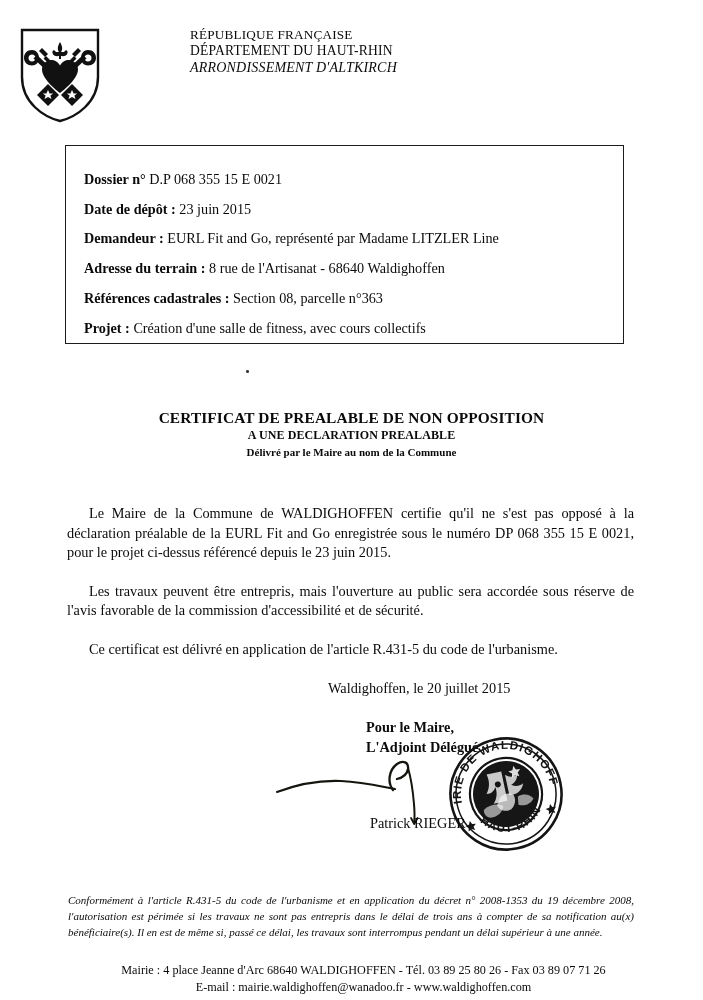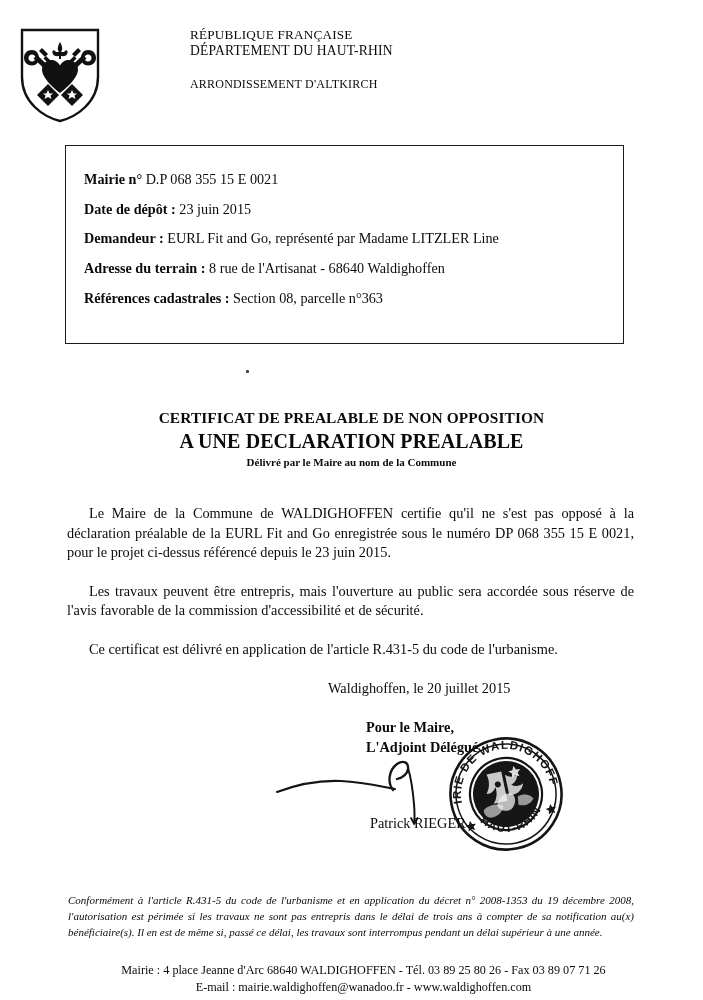--- a/index.html
+++ b/index.html
@@ -31,21 +31,21 @@
   #header-text {
     position: absolute;
     left: 190px; top: 27px;
     width: 400px;
     text-align: left;
     line-height: 1.18;
   }
   .hdr-l1 { font-size: 13.2px; letter-spacing: .2px; }
   .hdr-l2 { font-size: 13.6px; letter-spacing: .2px; }
   .hdr-l3 { font-size: 17.4px; letter-spacing: .1px; margin-top: 1px; }
-  .hdr-l4 { font-size: 12px; letter-spacing: .2px; margin-top: 18px; }
+  .hdr-l4 { font-size: 14px; letter-spacing: .2px; margin-top: 1px; font-style: italic; }
 
   
   #info-box {
     position: absolute;
     left: 65px; top: 145px;
     width: 559px;
     height: 199px;
     border: 1.2px solid #1c1c1c;
     box-sizing: border-box;
   }
@@ -66,21 +66,21 @@
   
   #title-block {
     position: absolute;
     left: 0; top: 408px;
     width: 703px;
     text-align: center;
     font-weight: bold;
     line-height: 1.30;
   }
   .title-l1 { font-size: 15.4px; letter-spacing: .1px; }
-  .title-l2 { font-size: 20px; letter-spacing: .1px; }
+  .title-l2 { font-size: 12px; letter-spacing: .1px; }
   .title-l3 { font-size: 11px; margin-top: 1px; }
 
   
   #body-text {
     position: absolute;
     left: 67px; top: 504px;
     width: 567px;
   }
   .para {
     font-size: 14.3px;
@@ -197,39 +197,42 @@
     <div class="hdr-l1">RÉPUBLIQUE FRANÇAISE</div>
     <div class="hdr-l2">DÉPARTEMENT DU HAUT-RHIN</div>
     <div class="hdr-l4">ARRONDISSEMENT D'ALTKIRCH</div>
   </div>
 </div>
 
 <div id="info-box">
   <div id="info-list">
 
     <div class="info-row">
-      <span class="info-label">Mairie n°</span><span class="info-value"> D.P 068 355 15 E 0021</span>
+      <span class="info-label">Dossier n°</span><span class="info-value"> D.P 068 355 15 E 0021</span>
     </div>
 
     <div class="info-row">
       <span class="info-label">Date de dépôt :</span><span class="info-value"> 23 juin 2015</span>
     </div>
 
     <div class="info-row">
       <span class="info-label">Demandeur :</span><span class="info-value"> EURL Fit and Go, représenté par Madame LITZLER Line</span>
     </div>
 
     <div class="info-row">
       <span class="info-label">Adresse du terrain :</span><span class="info-value"> 8 rue de l'Artisanat - 68640 Waldighoffen</span>
     </div>
 
     <div class="info-row">
       <span class="info-label">Références cadastrales :</span><span class="info-value"> Section 08, parcelle n°363</span>
     </div>
 
+    <div class="info-row">
+      <span class="info-label">Projet :</span><span class="info-value"> Création d'une salle de fitness, avec cours collectifs</span>
+    </div>
 
   </div>
 </div>
 
 <div class="speck" style="left:246px; top:370px; width:2.5px; height:2.5px;"></div>
 
 <div id="title-block">
   <div class="title-l1">CERTIFICAT DE PREALABLE DE NON OPPOSITION</div>
   <div class="title-l2">A UNE DECLARATION PREALABLE</div>
   <div class="title-l3">Délivré par le Maire au nom de la Commune</div>

